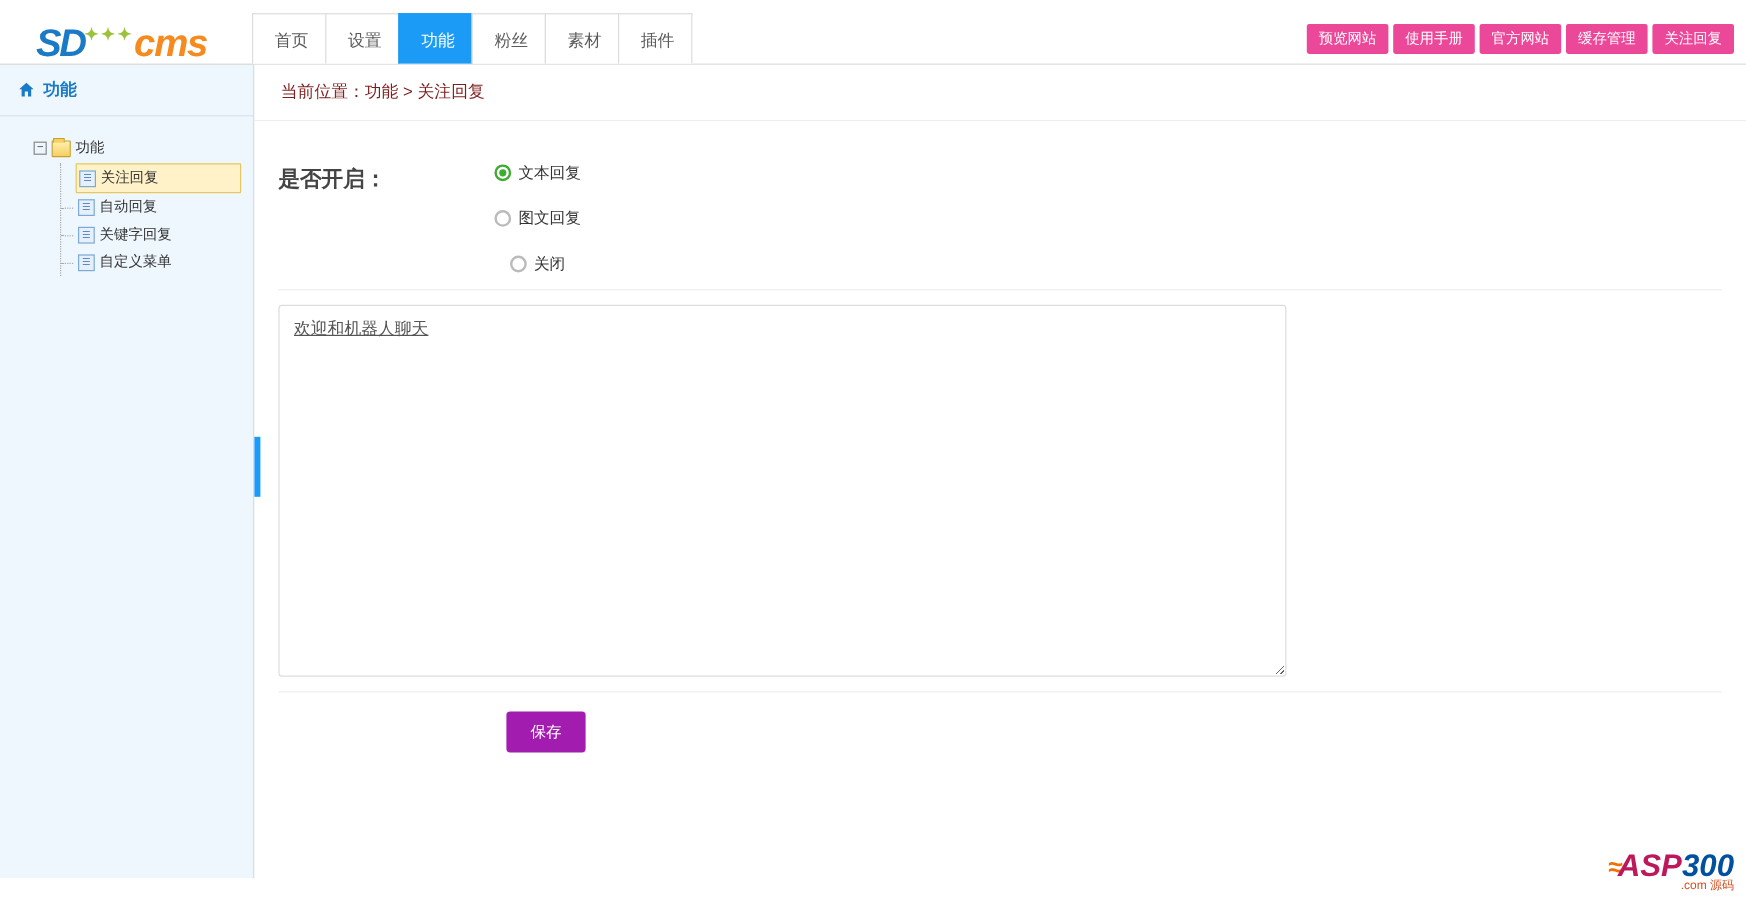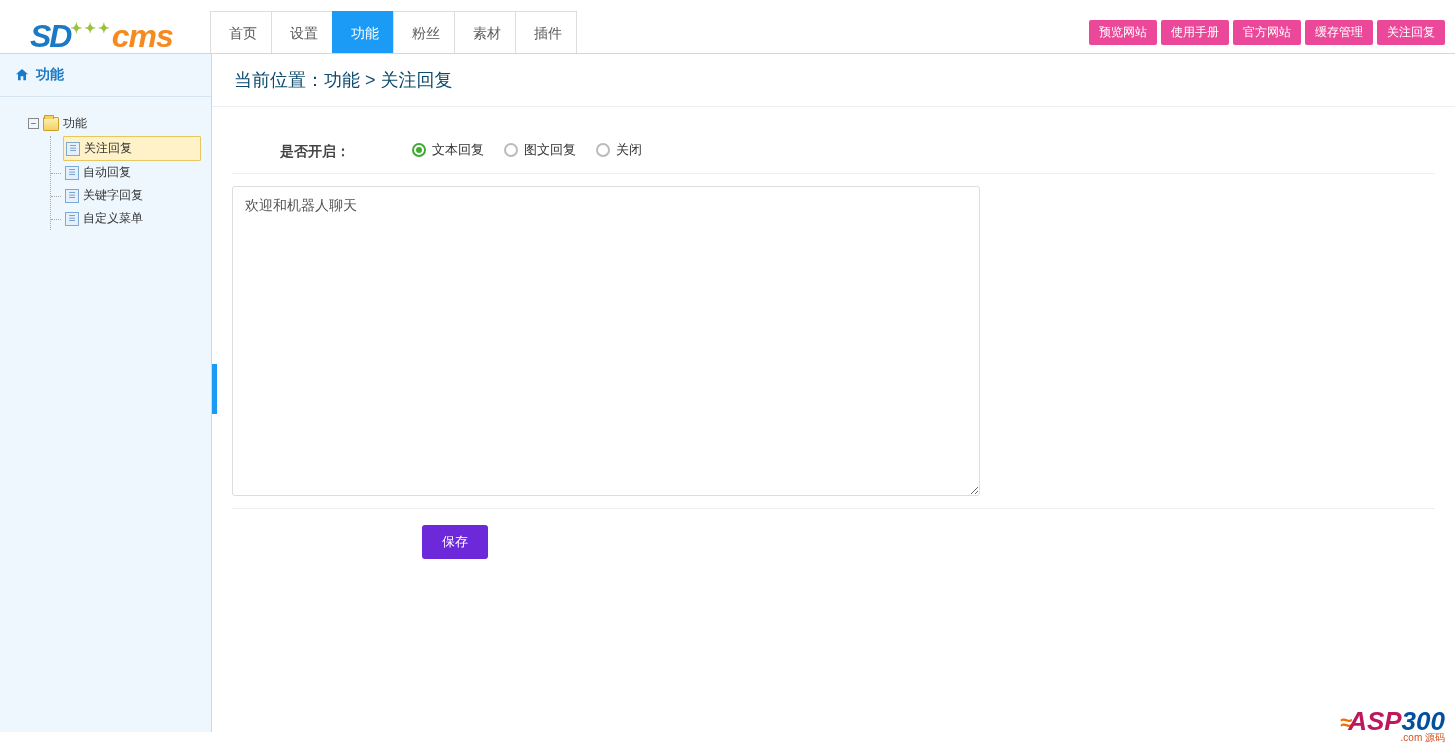--- a/index.html
+++ b/index.html
@@ -33,37 +33,37 @@
     
     .tree-children { margin-left: 22px; margin-top: 2px; border-left: 1px dotted #aaa; }
     .tree-item { display: flex; align-items: center; gap: 4px; padding: 3px 6px 3px 14px; font-size: 12px; cursor: pointer; position: relative; }
     .tree-item::before { content: ""; position: absolute; left: 0; top: 50%; width: 10px; border-top: 1px dotted #aaa; }
     .tree-item .file-icon { width: 14px; height: 14px; display: inline-flex; align-items: center; justify-content: center; border: 1px solid #7da9d6; background: #e6f0fa; color: #5a8ac0; font-size: 8px; line-height: 1; }
     .tree-item.selected { background: #fff2c8; border: 1px solid #e6c760; margin-left: 12px; padding-left: 2px; border-radius: 1px; }
     .tree-item.selected::before { display: none; }
     
     .main { flex: 1; background: #fff; position: relative; }
     .main::before { content: ""; position: absolute; left: 0; top: 310px; width: 5px; height: 50px; background: #1b9af6; }
-    .breadcrumb { padding: 14px 22px; font-size: 18px; color: #0c4a6e; border-bottom: 1px solid #eee; }
+    .breadcrumb { padding: 14px 22px; font-size: 14px; color: #7f1d1d; border-bottom: 1px solid #eee; }
     
     .form { padding: 20px 20px 20px 20px; }
     .form-row { display: flex; padding: 12px 0; border-bottom: 1px solid #eee; }
     .form-row:last-of-type { border-bottom: 1px solid #eee; }
-    .form-label { width: 180px; text-align: center; padding-right: 14px; font-weight: bold; font-size: 14px; color: #444; padding-top: 4px; }
+    .form-label { width: 180px; text-align: left; padding-right: 14px; font-weight: bold; font-size: 18px; color: #444; padding-top: 4px; }
     .form-field { flex: 1; display: flex; align-items: flex-start; gap: 10px; }
     
-    .radio-group { display: flex; gap: 20px; align-items: center; padding-top: 2px; }
+    .radio-group { display: flex; gap: 20px; align-items: center; padding-top: 2px; flex-direction: column; }
     .radio-opt { display: flex; align-items: center; gap: 6px; font-size: 13px; cursor: pointer; }
     .radio-opt .radio-circle { width: 14px; height: 14px; border: 2px solid #3fab32; border-radius: 50%; display: inline-flex; align-items: center; justify-content: center; }
     .radio-opt .radio-circle.unchecked { border-color: #bbb; }
     .radio-opt .radio-dot { width: 6px; height: 6px; background: #3fab32; border-radius: 50%; }
     
-    textarea.reply { width: 748px; height: 310px; padding: 10px 12px; border: 1px solid #ddd; border-radius: 3px; font-size: 14px; font-family: inherit; resize: both; color: #555; outline: none; }
+    textarea.reply { width: 840px; height: 310px; padding: 10px 12px; border: 1px solid #ddd; border-radius: 3px; font-size: 14px; font-family: inherit; resize: both; color: #555; outline: none; text-decoration: underline; }
     
-    .btn-save { display: inline-block; background: #6d28d9; color: #fff; border: none; padding: 8px 20px; font-size: 13px; border-radius: 3px; cursor: pointer; margin-top: 16px; margin-left: 190px; }
+    .btn-save { display: inline-block; background: #a21caf; color: #fff; border: none; padding: 8px 20px; font-size: 13px; border-radius: 3px; cursor: pointer; margin-top: 16px; margin-left: 190px; }
     
     .watermark { position: fixed; right: 10px; bottom: 8px; font-family: Arial, sans-serif; font-weight: bold; font-style: italic; font-size: 26px; user-select: none; pointer-events: none; }
     .watermark .asp { color: #be185d; }
     .watermark .n300 { color: #0050a0; }
     .watermark .flame { color: #f07000; font-size: 22px; margin-right: -4px; }
     .watermark .sub { font-size: 10px; color: #d05020; font-style: normal; font-weight: normal; display: block; text-align: right; margin-top: -6px; }
   </style>
 </head>
 <body>
 

